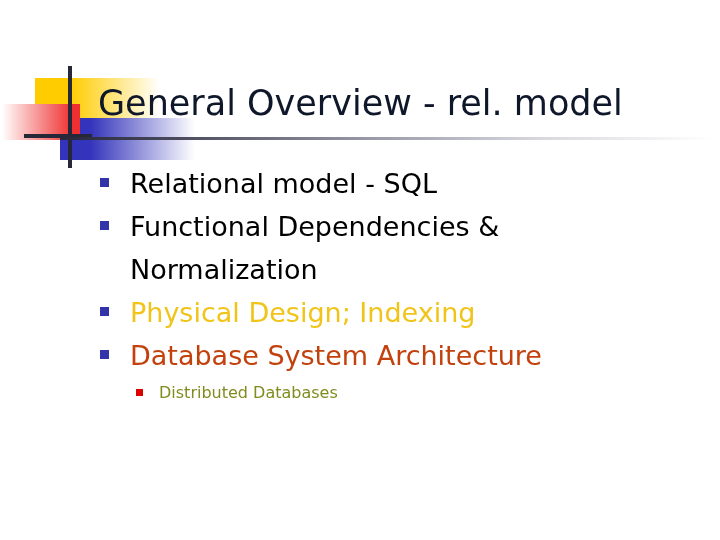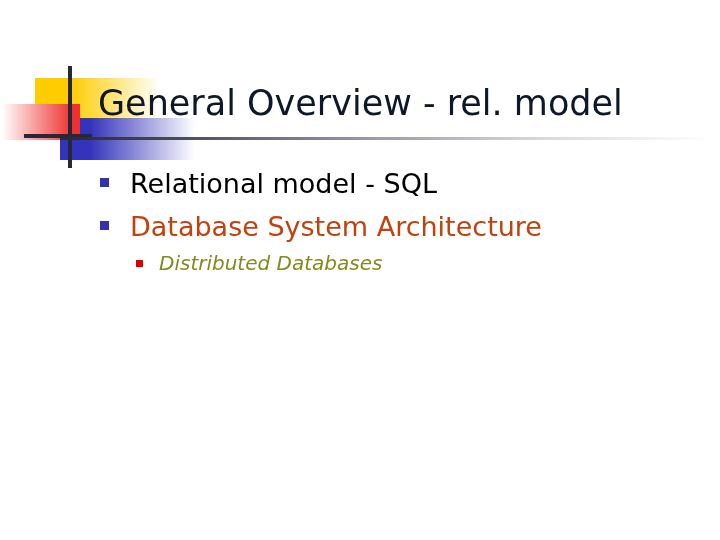--- a/index.html
+++ b/index.html
@@ -128,24 +128,23 @@
   }
   .marker-l2 {
     flex: 0 0 auto;
     width: 7px;
     height: 7px;
     background: #dd0000;
     margin: 12px 16px 0 4px;
   }
   .text-l2 {
     flex: 1 1 auto;
-    font-size: 20px;
+    font-size: 16px;
     line-height: 31px;
     color: #808c1e;
-    font-style: italic;
   }
 </style>
 </head>
 <body>
 
 <div id="slide">
 
   <div class="deco">
     <div class="deco-yellow"></div>
     <div class="deco-blue"></div>
@@ -158,21 +157,30 @@
 
   <div class="title-rule"></div>
 
   <div class="body">
 
     <div class="bullet-row bullet-l1">
       <span class="marker-l1"></span>
       <span class="text-l1">Relational model - SQL</span>
     </div>
 
+    <div class="bullet-row bullet-l1">
+      <span class="marker-l1"></span>
+      <span class="text-l1">Functional Dependencies &amp;
+Normalization</span>
+    </div>
 
+    <div class="bullet-row bullet-l1">
+      <span class="marker-l1"></span>
+      <span class="text-l1" style="color:#f0c419">Physical Design; Indexing</span>
+    </div>
 
 
 
     <div class="bullet-row bullet-l1">
       <span class="marker-l1"></span>
       <span class="text-l1" style="color:#c2410c">Database System Architecture</span>
     </div>
 
     <div class="bullet-row bullet-l2">
       <span class="marker-l2"></span>

